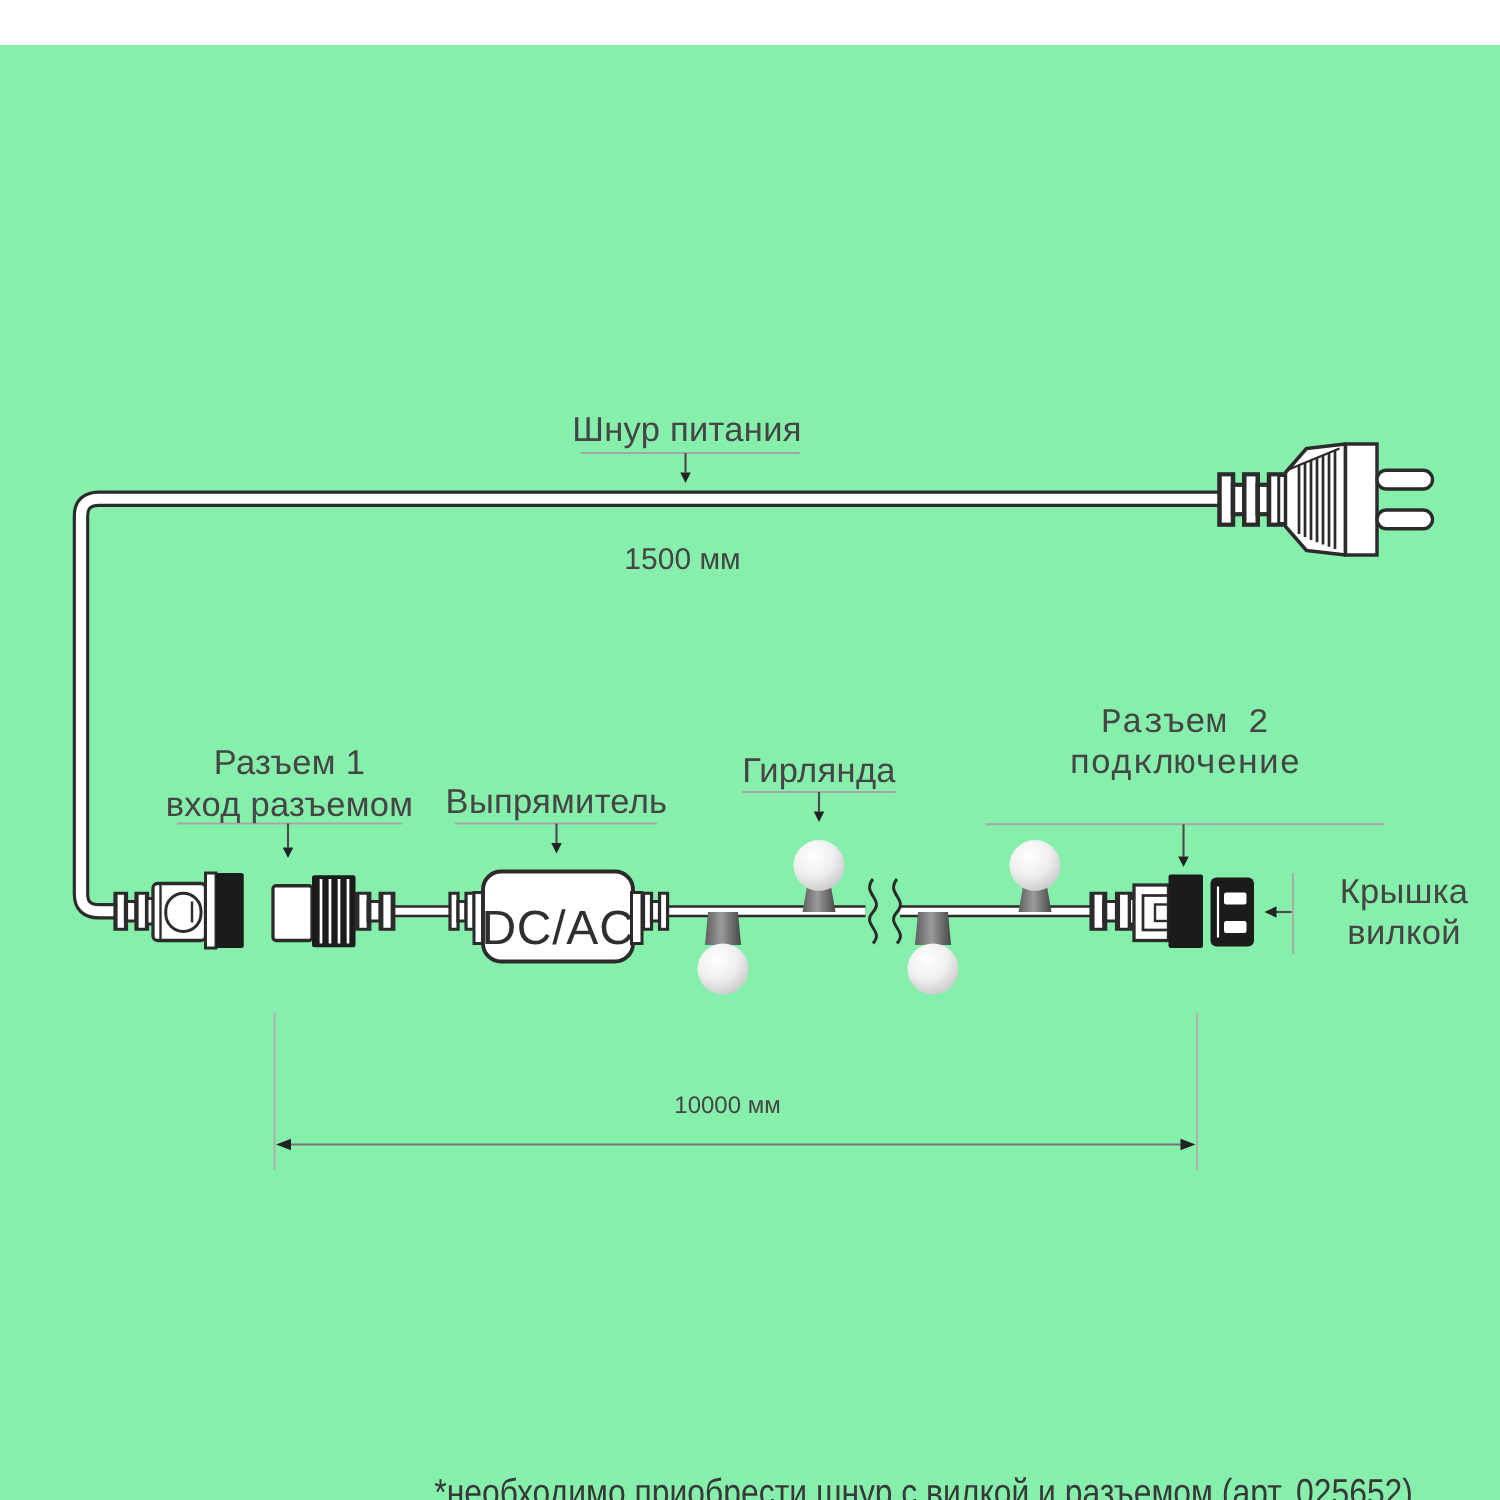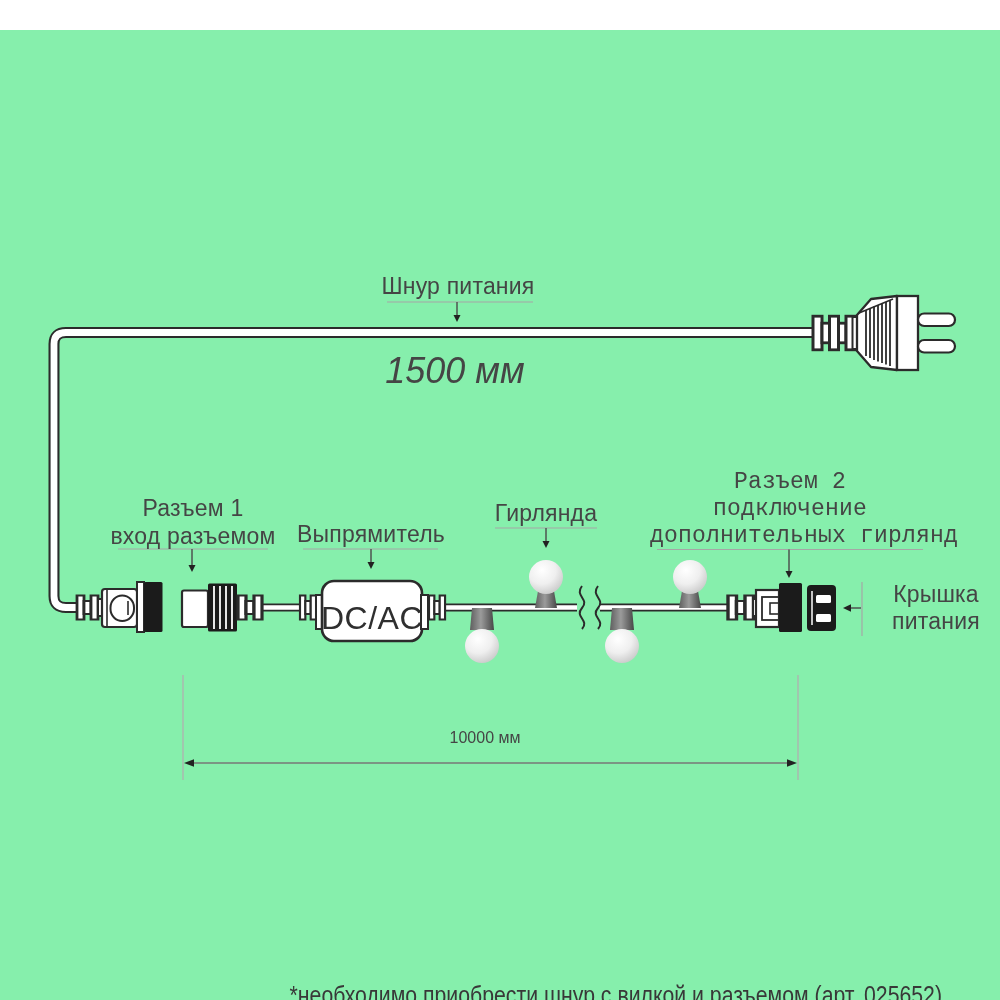--- a/index.html
+++ b/index.html
@@ -3,21 +3,21 @@
 <meta charset="utf-8">
 <style>
   html,body{margin:0;padding:0;background:#ffffff;}
   #canvas{position:relative;width:1000px;height:1000px;background:#86efac;overflow:hidden;
           font-family:"Liberation Sans",sans-serif;color:#454545;margin-top:30px;}
   #art{position:absolute;left:0;top:0;}
   .lbl{position:absolute;text-align:center;font-size:23px;line-height:27px;color:#454545;
        letter-spacing:.2px;white-space:nowrap;}
   .lbl.left{text-align:left;}
   .dim{position:absolute;text-align:center;color:#454545;white-space:nowrap;}
-  #dim-1500{left:335px;top:320px;width:240px;font-size:36px;font-style:italic;}
+  #dim-1500{left:335px;top:332px;width:240px;font-size:20px;}
   #dim-10000{left:365px;top:699px;width:240px;font-size:16px;}
   #lbl-power{left:338px;top:243px;width:240px;}
   #lbl-conn1{left:73px;top:464px;width:240px;line-height:28px;}
   #lbl-rect{left:251px;top:491px;width:240px;}
   #lbl-garl{left:426px;top:470px;width:240px;}
   #lbl-conn2{left:650px;top:439px;width:280px;font-family:Liberation Mono, monospace;}
   #lbl-cap{left:871px;top:551px;width:130px;text-align:center;}
   #lbl-dcac{left:322px;top:551px;width:100px;height:75px;display:flex;align-items:center;
             justify-content:center;font-size:32px;color:#2f2f2f;letter-spacing:.5px;position:absolute;}
   #footnote{left:0;top:951px;width:1000px;font-size:25px;color:#383838;position:absolute;
@@ -203,26 +203,25 @@
 
 <div class="lbl" id="lbl-rect">Выпрямитель</div>
 
 <div id="lbl-dcac">DC/AC</div>
 
 <div class="lbl" id="lbl-garl">Гирлянда</div>
 
 <div class="lbl" id="lbl-conn2">
   <div>Разъем 2</div>
   <div>подключение</div>
-  <div>дополнительных гирлянд</div>
 </div>
 
 <div class="lbl left" id="lbl-cap">
   <div>Крышка</div>
-  <div>питания</div>
+  <div>вилкой</div>
 </div>
 
 <div class="dim" id="dim-10000">10000 мм</div>
 
 <div id="footnote">
   <span>*необходимо приобрести шнур с вилкой и разъемом (арт. 025652)</span>
 </div>
 
 </div>
 

